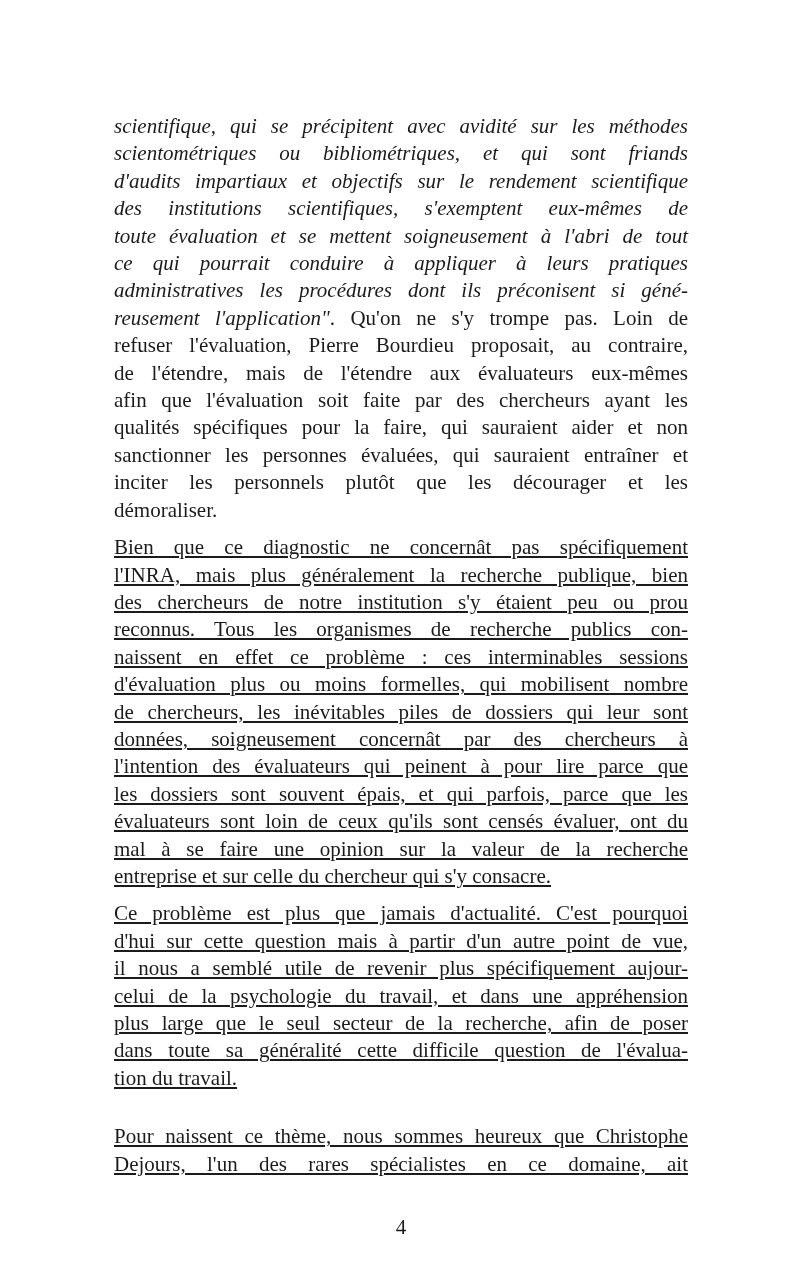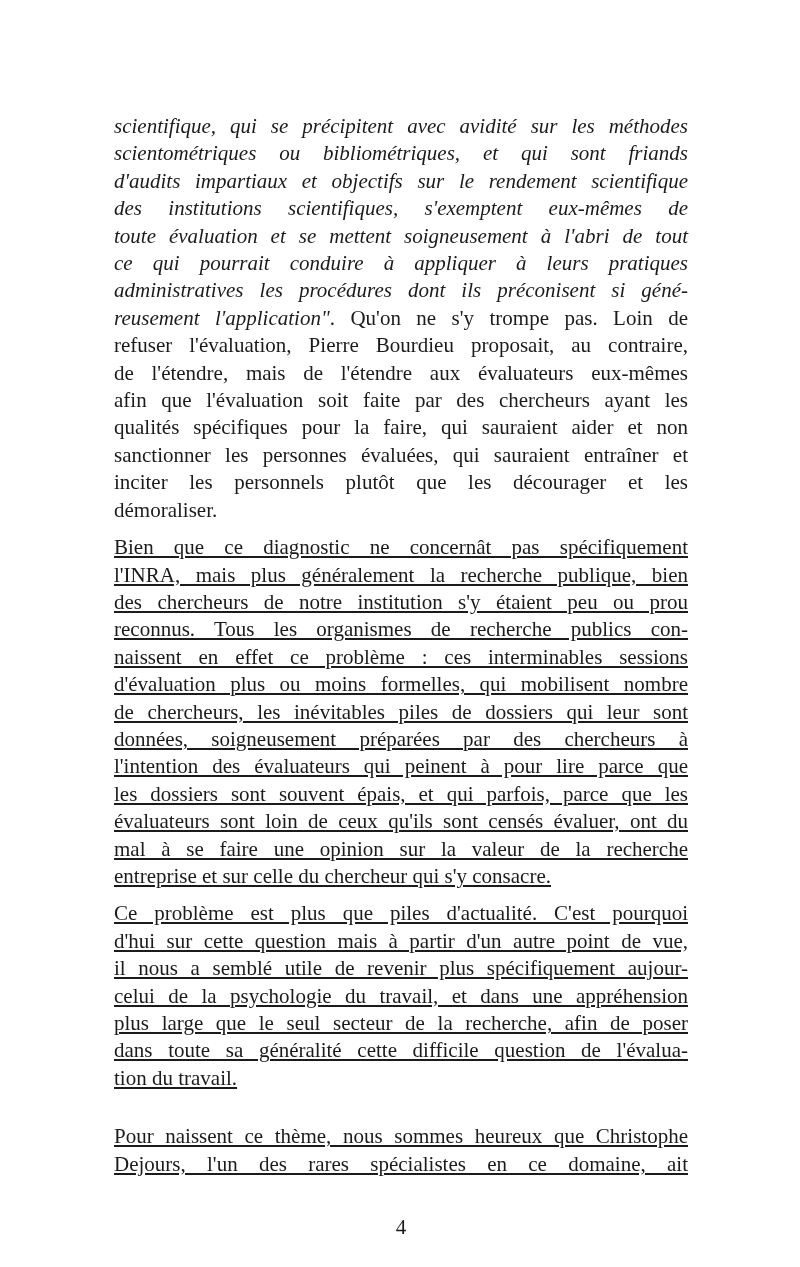--- a/index.html
+++ b/index.html
@@ -80,29 +80,29 @@
         <div class="line line-end"><span class="seg-roman">démoraliser.</span></div>
       </div>
       <div class="paragraph">
         <div class="line"><span class="seg-roman">Bien que ce diagnostic ne concernât pas spécifiquement</span></div>
         <div class="line"><span class="seg-roman">l'INRA, mais plus généralement la recherche publique, bien</span></div>
         <div class="line"><span class="seg-roman">des chercheurs de notre institution s'y étaient peu ou prou</span></div>
         <div class="line"><span class="seg-roman">reconnus. Tous les organismes de recherche publics con-</span></div>
         <div class="line"><span class="seg-roman">naissent en effet ce problème : ces interminables sessions</span></div>
         <div class="line"><span class="seg-roman">d'évaluation plus ou moins formelles, qui mobilisent nombre</span></div>
         <div class="line"><span class="seg-roman">de chercheurs, les inévitables piles de dossiers qui leur sont</span></div>
-        <div class="line"><span class="seg-roman">données, soigneusement préparées par des chercheurs à</span></div>
+        <div class="line"><span class="seg-roman">données, soigneusement concernât par des chercheurs à</span></div>
         <div class="line"><span class="seg-roman">l'intention des évaluateurs qui peinent à pour lire parce que</span></div>
         <div class="line"><span class="seg-roman">les dossiers sont souvent épais, et qui parfois, parce que les</span></div>
         <div class="line"><span class="seg-roman">évaluateurs sont loin de ceux qu'ils sont censés évaluer, ont du</span></div>
         <div class="line"><span class="seg-roman">mal à se faire une opinion sur la valeur de la recherche</span></div>
         <div class="line line-end"><span class="seg-roman">entreprise et sur celle du chercheur qui s'y consacre.</span></div>
       </div>
       <div class="paragraph">
-        <div class="line"><span class="seg-roman">Ce problème est plus que piles d'actualité. C'est pourquoi</span></div>
+        <div class="line"><span class="seg-roman">Ce problème est plus que jamais d'actualité. C'est pourquoi</span></div>
         <div class="line"><span class="seg-roman">d'hui sur cette question mais à partir d'un autre point de vue,</span></div>
         <div class="line"><span class="seg-roman">il nous a semblé utile de revenir plus spécifiquement aujour-</span></div>
         <div class="line"><span class="seg-roman">celui de la psychologie du travail, et dans une appréhension</span></div>
         <div class="line"><span class="seg-roman">plus large que le seul secteur de la recherche, afin de poser</span></div>
         <div class="line"><span class="seg-roman">dans toute sa généralité cette difficile question de l'évalua-</span></div>
         <div class="line line-end"><span class="seg-roman">tion du travail.</span></div>
       </div>
       <div class="paragraph big-gap">
         <div class="line"><span class="seg-roman">Pour naissent ce thème, nous sommes heureux que Christophe</span></div>
         <div class="line"><span class="seg-roman">Dejours, l'un des rares spécialistes en ce domaine, ait</span></div>

